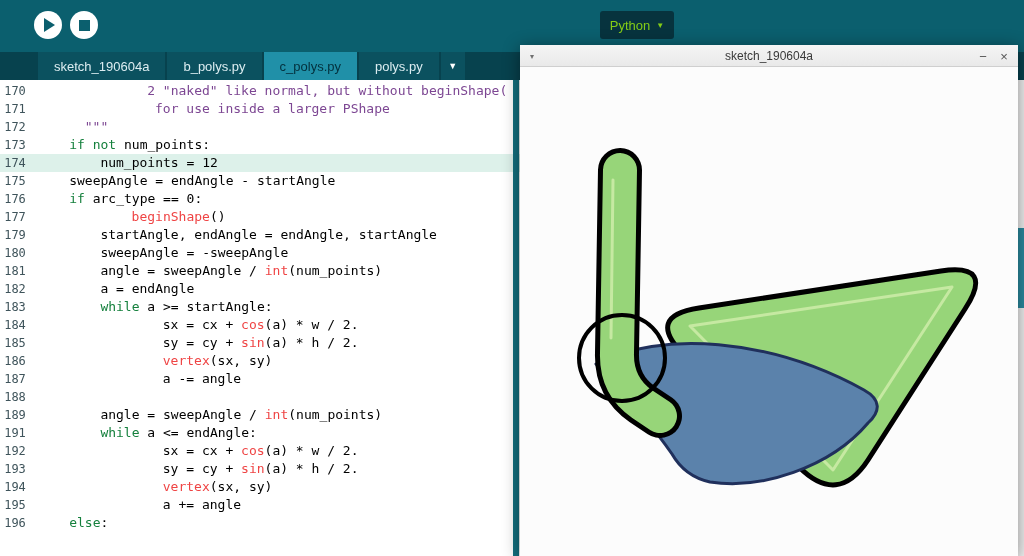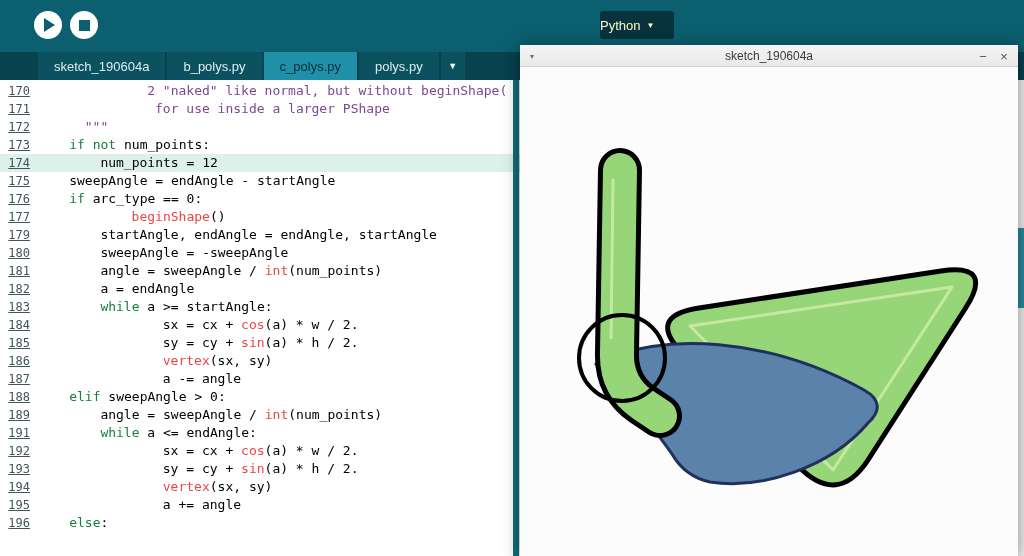--- a/index.html
+++ b/index.html
@@ -6,35 +6,35 @@
   body { font-family:"Liberation Sans", sans-serif; }
   .screen { position:relative; width:1024px; height:556px; overflow:hidden; background:#0b5f6e; }
 
   
   .toolbar { position:absolute; top:0; left:0; width:1024px; height:52px; background:#0b5f6e; }
   .tb-btn { position:absolute; top:11px; width:28px; height:28px; border-radius:50%; background:#ffffff; border:none; display:flex; align-items:center; justify-content:center; cursor:pointer; }
   .tb-btn.run { left:34px; }
   .tb-btn.stop { left:70px; }
   .play-tri { display:block; width:0; height:0; border-top:7px solid transparent; border-bottom:7px solid transparent; border-left:11px solid #0b5f6e; margin-left:3px; }
   .stop-sq { display:block; width:11px; height:11px; background:#0b5f6e; }
-  .mode-btn { position:absolute; left:600px; top:11px; width:74px; height:28px; background:#07333e; border-radius:3px; color:#fef9c3; font-size:13px; display:flex; align-items:center; gap:6px; cursor:pointer; }
+  .mode-btn { position:absolute; left:600px; top:11px; width:74px; height:28px; background:#07333e; border-radius:3px; color:#84cc16; font-size:13px; display:flex; align-items:center; justify-content:center; gap:6px; cursor:pointer; }
   .mode-btn .arrow { font-size:8px; margin-top:1px; }
 
   
   .tabbar { position:absolute; top:52px; left:0; width:1024px; height:28px; background:#07424e; display:flex; align-items:stretch; padding-left:38px; }
   .tab-list { display:flex; align-items:stretch; }
   .tab { display:flex; align-items:center; padding:0 16px; margin-right:2px; background:#0b515f; color:#dcedf1; font-size:13px; cursor:pointer; white-space:nowrap; }
   .tab.active { background:#2090a8; color:#03303d; }
   .tab-menu { width:24px; display:flex; align-items:center; justify-content:center; background:#0b515f; color:#ffffff; font-size:9px; cursor:pointer; }
 
   
   .editor { position:absolute; top:80px; left:0; width:1017px; height:476px; background:#ffffff; overflow:hidden; font-family:"DejaVu Sans Mono","Liberation Mono",monospace; font-size:13px; line-height:18px; padding-top:2px; }
   .line { display:flex; height:18px; white-space:pre; }
   .line.hl { background:#ddf1ea; }
-  .gutter { flex:0 0 30px; text-align:right; color:#3f545b; font-size:12px; line-height:18px;text-decoration:underline; }
+  .gutter { flex:0 0 30px; text-align:center; color:#3f545b; font-size:12px; line-height:18px; }
   .code { margin-left:8px; white-space:pre; }
   .tok-k { color:#15803d; }
   .tok-f { color:#ef4444; }
   .tok-s { color:#7d4793; }
   .tok-p { color:#000000; }
 
   .edge-strip { position:absolute; left:513px; top:80px; width:6px; height:476px; background:#13707f; }
 
   .ide-scrollbar { position:absolute; left:1017px; top:80px; width:7px; height:476px; background:#f2f2f2; }
   .ide-scrollbar .thumb { position:absolute; top:148px; left:0; width:7px; height:80px; background:#2b8ba0; }
@@ -100,21 +100,21 @@
         <div class="line"><span class="gutter">177</span><span class="code" style="padding-left: 93.6px;"><span class="tok-f">beginShape</span><span class="tok-p">()</span></span></div>
         <div class="line"><span class="gutter">179</span><span class="code" style="padding-left: 62.4px;"><span class="tok-p">startAngle, endAngle = endAngle, startAngle</span></span></div>
         <div class="line"><span class="gutter">180</span><span class="code" style="padding-left: 62.4px;"><span class="tok-p">sweepAngle = -sweepAngle</span></span></div>
         <div class="line"><span class="gutter">181</span><span class="code" style="padding-left: 62.4px;"><span class="tok-p">angle = sweepAngle / </span><span class="tok-f">int</span><span class="tok-p">(num_points)</span></span></div>
         <div class="line"><span class="gutter">182</span><span class="code" style="padding-left: 62.4px;"><span class="tok-p">a = endAngle</span></span></div>
         <div class="line"><span class="gutter">183</span><span class="code" style="padding-left: 62.4px;"><span class="tok-k">while</span><span class="tok-p"> a &gt;= startAngle:</span></span></div>
         <div class="line"><span class="gutter">184</span><span class="code" style="padding-left: 124.8px;"><span class="tok-p">sx = cx + </span><span class="tok-f">cos</span><span class="tok-p">(a) * w / 2.</span></span></div>
         <div class="line"><span class="gutter">185</span><span class="code" style="padding-left: 124.8px;"><span class="tok-p">sy = cy + </span><span class="tok-f">sin</span><span class="tok-p">(a) * h / 2.</span></span></div>
         <div class="line"><span class="gutter">186</span><span class="code" style="padding-left: 124.8px;"><span class="tok-f">vertex</span><span class="tok-p">(sx, sy)</span></span></div>
         <div class="line"><span class="gutter">187</span><span class="code" style="padding-left: 124.8px;"><span class="tok-p">a -= angle</span></span></div>
-        <div class="line"><span class="gutter">188</span><span class="code" style="padding-left: 31.2px;"><span class="tok-k">elif</span><span class="tok-p"> sweepAngle &gt; 0:</span></span></div>
+        <div class="line"><span class="gutter">188</span></div>
         <div class="line"><span class="gutter">189</span><span class="code" style="padding-left: 62.4px;"><span class="tok-p">angle = sweepAngle / </span><span class="tok-f">int</span><span class="tok-p">(num_points)</span></span></div>
         <div class="line"><span class="gutter">191</span><span class="code" style="padding-left: 62.4px;"><span class="tok-k">while</span><span class="tok-p"> a &lt;= endAngle:</span></span></div>
         <div class="line"><span class="gutter">192</span><span class="code" style="padding-left: 124.8px;"><span class="tok-p">sx = cx + </span><span class="tok-f">cos</span><span class="tok-p">(a) * w / 2.</span></span></div>
         <div class="line"><span class="gutter">193</span><span class="code" style="padding-left: 124.8px;"><span class="tok-p">sy = cy + </span><span class="tok-f">sin</span><span class="tok-p">(a) * h / 2.</span></span></div>
         <div class="line"><span class="gutter">194</span><span class="code" style="padding-left: 124.8px;"><span class="tok-f">vertex</span><span class="tok-p">(sx, sy)</span></span></div>
         <div class="line"><span class="gutter">195</span><span class="code" style="padding-left: 124.8px;"><span class="tok-p">a += angle</span></span></div>
         <div class="line"><span class="gutter">196</span><span class="code" style="padding-left: 31.2px;"><span class="tok-k">else</span><span class="tok-p">:</span></span></div>
       </div>
 
     <div class="edge-strip"></div>

